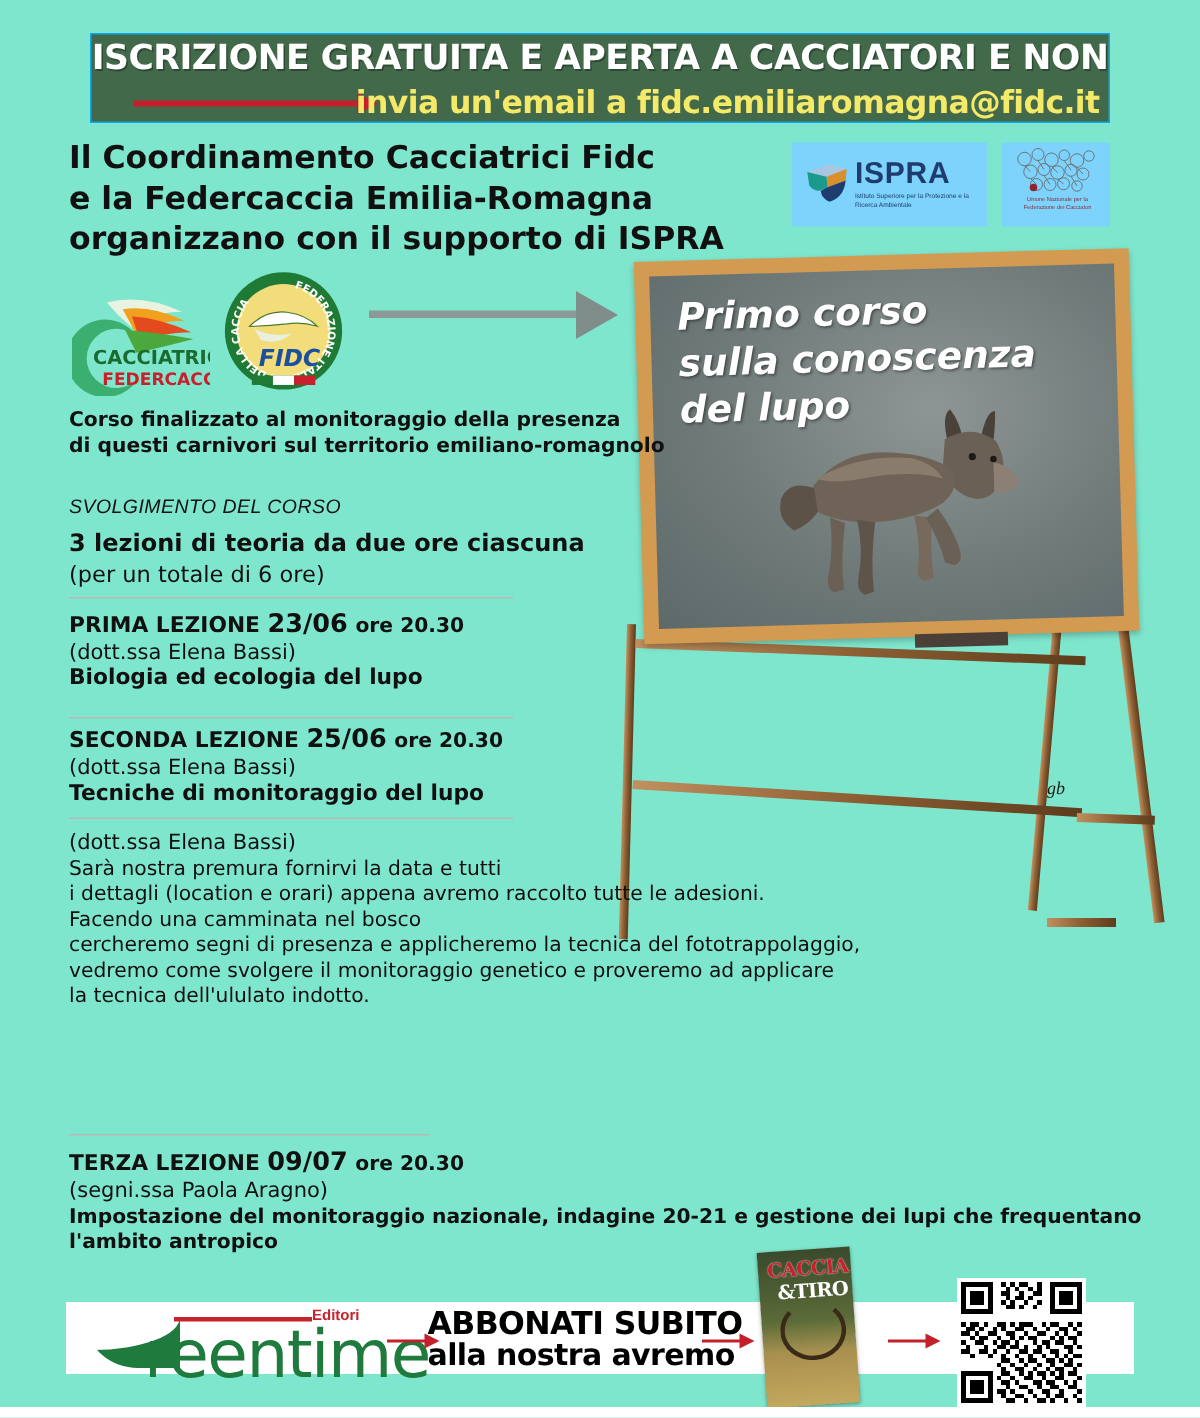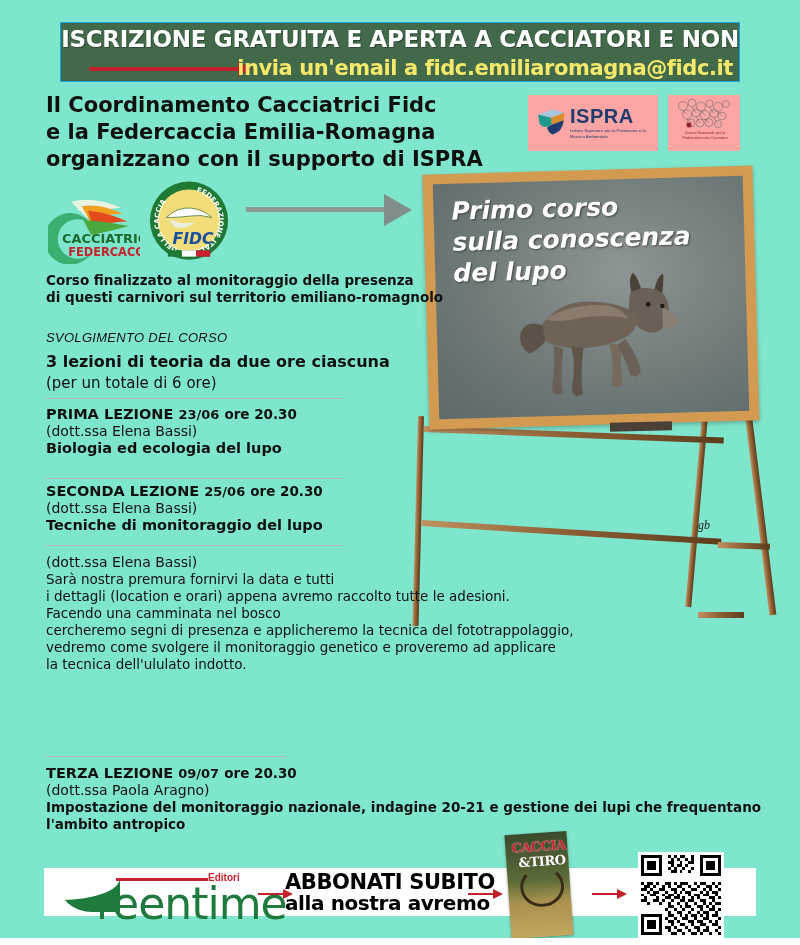--- a/index.html
+++ b/index.html
@@ -81,21 +81,21 @@
     font-weight: bold;
     font-size: 21px;
     line-height: 27px;
     color: #101010;
     white-space: pre-line;
   }
 
   
   .logo-card {
     position: absolute;
-    background: #fca5a5;
+    background: #7dd3fc;
     box-sizing: border-box;
     overflow: hidden;
   }
   #ispra-card { left: 528px; top: 95px; width: 130px; height: 56px; }
   #unaflor-card { left: 668px; top: 95px; width: 72px; height: 56px; }
 
   .ispra-mark {
     position: absolute;
     left: 7px; top: 10px;
     width: 32px; height: 32px;
@@ -245,21 +245,21 @@
   }
 
   .lesson { position: absolute; left: 46px; }
   .lesson .l-title {
     font-family: "DejaVu Sans", sans-serif;
     font-weight: bold;
     font-size: 14.5px;
     color: #101010;
     white-space: nowrap;
   }
-  .lesson .l-title .l-date { font-size: 13px; }
+  .lesson .l-title .l-date { font-size: 17px; }
   .lesson .l-title .l-time { font-weight: bold; font-size: 13.5px; }
   .lesson .l-who {
     font-family: "DejaVu Sans", sans-serif;
     font-size: 14px;
     color: #101010;
     margin-top: 1px;
   }
   .lesson .l-topic {
     font-family: "DejaVu Sans", sans-serif;
     font-weight: bold;
@@ -576,21 +576,21 @@
   </div>
 
   <div class="hr" style="top:756px; width:240px;"></div>
 
   <div class="lesson" style="top:765px;">
     <div class="l-title">
       <span>TERZA LEZIONE</span>
       <span class="l-date">09/07</span>
       <span class="l-time">ore 20.30</span>
     </div>
-    <div class="l-who">(dott.ssa Paola Aragno)</div>
+    <div class="l-who">(segni.ssa Paola Aragno)</div>
     <div class="l-bold-body">Impostazione del monitoraggio nazionale, indagine 20-21 e gestione dei lupi che frequentano
 l'ambito antropico</div>
   </div>
 
   <div class="footer-strip"></div>
 
   <div class="greentime">
     <div class="gt-leaf"></div>
     <div class="gt-leaf-cut"></div>
     <div class="gt-rule"></div>

